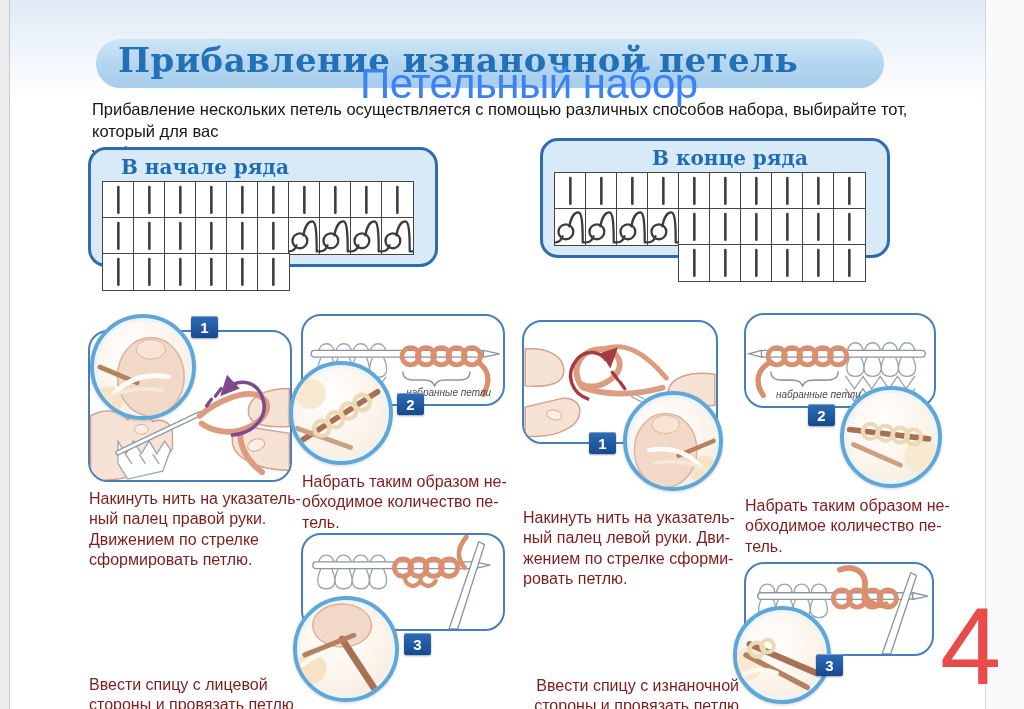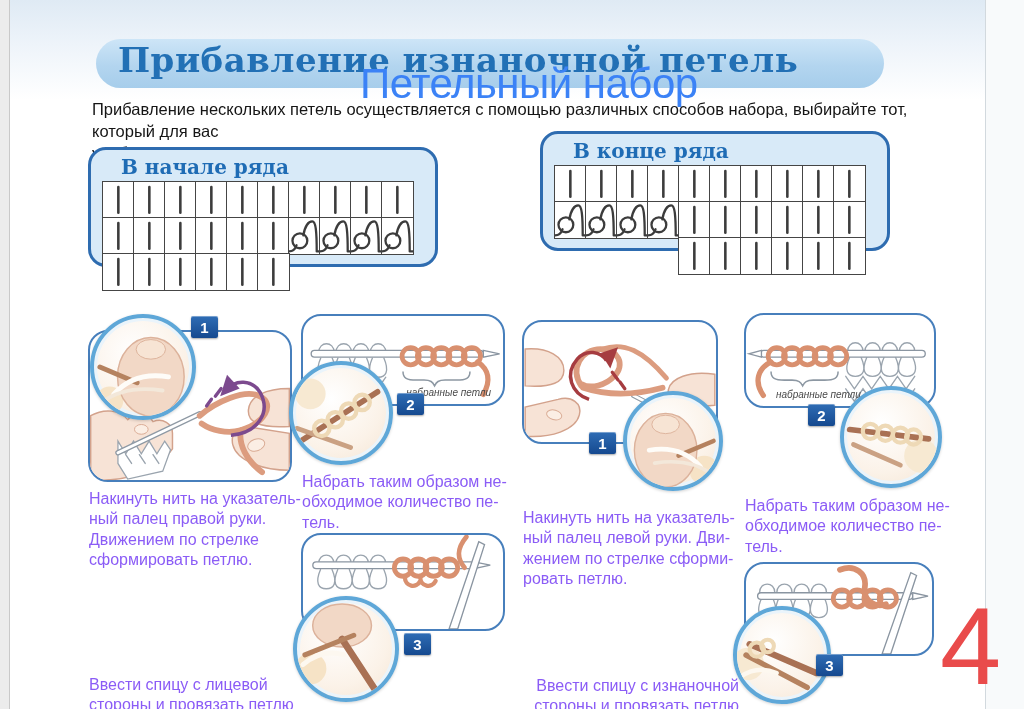--- a/index.html
+++ b/index.html
@@ -15,38 +15,38 @@
   .right-strip{left:985px;top:0;width:39px;height:709px;background:#f8fafb;border-left:1px solid #d2d9de;}
   
   .title-pill{left:96px;top:39px;width:788px;height:49px;border-radius:26px;
     background:linear-gradient(180deg,#cde5f7 0%,#b3d5ef 55%,#a6cdeb 100%);}
   .title-text{left:118px;top:40px;font-family:"DejaVu Serif",serif;font-weight:700;
     font-size:34px;color:#2270b5;letter-spacing:.5px;white-space:nowrap;}
   .overlay-red{left:360px;top:60px;font-size:42px;color:#3b82f6;white-space:nowrap;letter-spacing:-.5px;}
   .intro{left:92px;top:99px;width:860px;font-size:16.5px;line-height:1.33;color:#151515;white-space:pre-line;}
   
   .chart-box{width:350px;height:120px;box-sizing:border-box;border:3px solid #2e6cb0;border-radius:18px;background:#d8eaf8;}
-  .chart-box.start{left:88px;top:147px;} .chart-box.end{left:540px;top:131px;}
+  .chart-box.start{left:88px;top:147px;} .chart-box.end{left:540px;top:138px;text-align:center;}
   .chart-title{margin:5px 0 3px 30px;font-family:"DejaVu Serif",serif;font-weight:700;font-size:20px;color:#1f6cb5;}
   .stitch-grid{display:grid;grid-template-columns:repeat(10,31px);grid-auto-rows:36px;margin-left:12px;}
   .cell{margin:-0.85px;background:#ffffff;border:1.7px solid #454545;}
   .cell.empty{background:transparent;border:none;}
   .cell svg{display:block;width:100%;height:100%;}
   .cell path,.cell circle,.cell line{stroke:#3c3c3c;fill:none;stroke-linecap:round;}
   
   .card{box-sizing:border-box;background:#ffffff;border:2.5px solid #477fbc;border-radius:20px;overflow:hidden;}
   .card svg{display:block;width:100%;height:100%;}
   .badge{width:27px;height:22px;display:flex;align-items:center;justify-content:center;
     background:linear-gradient(180deg,#2f6db5,#15498f);color:#fff;font-weight:700;font-size:15px;
     border-radius:2px;box-shadow:0 1px 2px rgba(0,0,0,.35), inset 0 1px 0 rgba(255,255,255,.35);z-index:6;}
   .circle{border-radius:50%;border:4.5px solid #5ea7d8;box-sizing:border-box;
     box-shadow:inset 0 0 0 3px #eaf4fb, 0 1px 3px rgba(0,0,0,.18);overflow:hidden;z-index:5;
     background:radial-gradient(circle at 40% 35%,#ffffff 0%,#fbf2e8 60%,#f4e4d2 100%);}
   .circle svg{display:block;width:100%;height:100%;}
-  .caption{font-size:16px;line-height:1.28;color:#8b5cf6;white-space:pre-line;}
+  .caption{font-size:16px;line-height:1.28;color:#7f1d1d;white-space:pre-line;}
   .loops-label{position:absolute;font-style:italic;font-size:10px;color:#4a4a4a;z-index:2;}
   .page-num{left:940px;top:591px;font-size:110px;line-height:1;color:#e94b4b;z-index:9;}
   .skin{fill:#f7e3d6;stroke:#d3a28c;stroke-width:1.5;}
   .nail{fill:#fbeee4;stroke:#d9ab94;stroke-width:1;}
   .yarn{fill:none;stroke:#dc9c7f;stroke-linecap:round;}
   .wht{fill:none;stroke:#9aa4ae;stroke-width:1.4;stroke-linecap:round;}
   .sal{fill:none;stroke:#d9906f;stroke-width:5;stroke-linecap:round;}
 </style>
 </head>
 <body>

